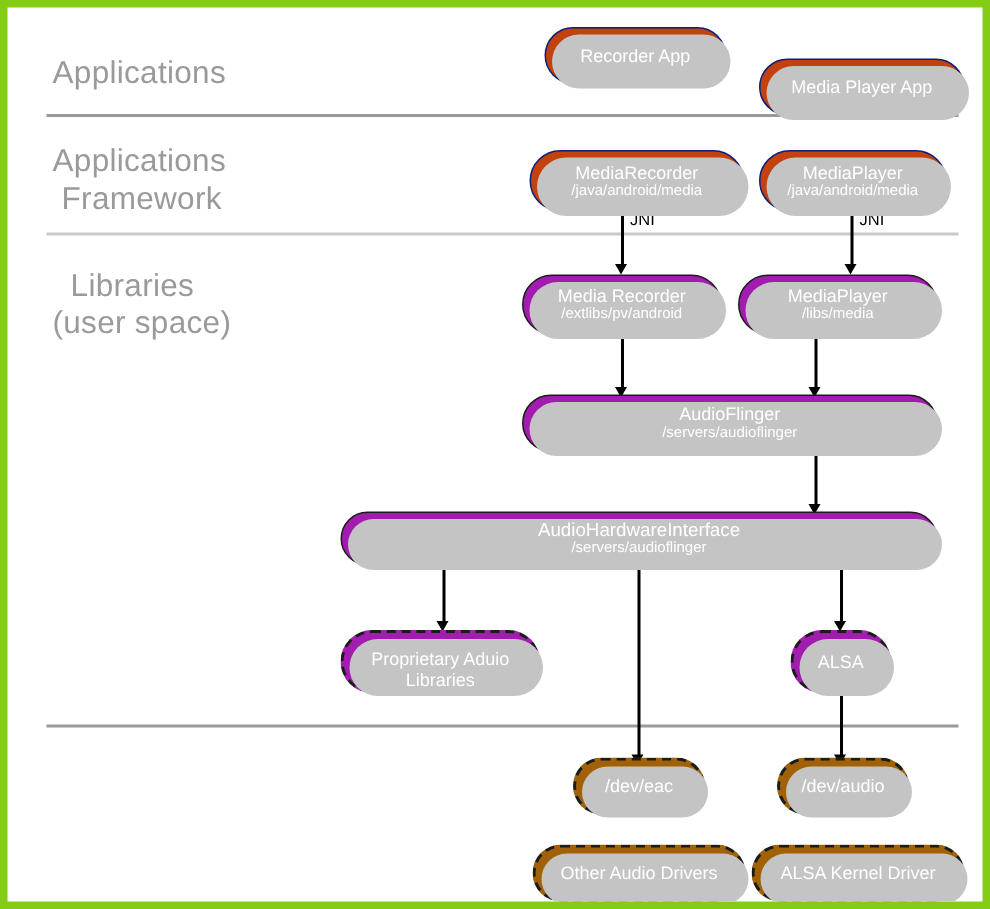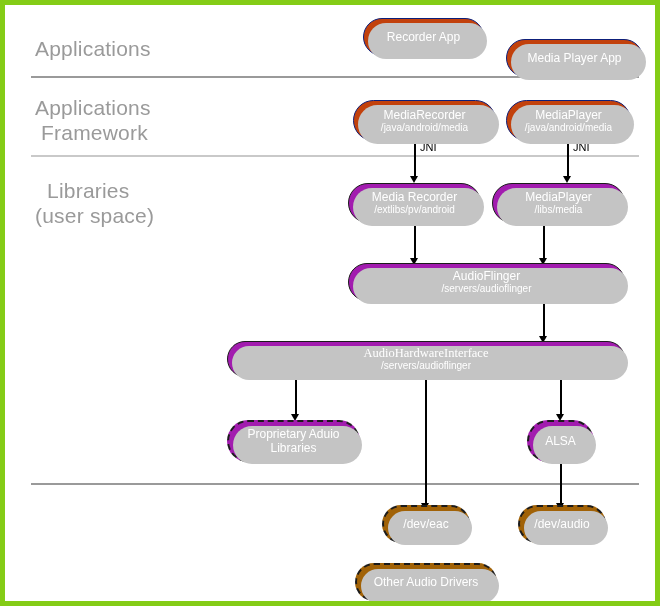--- a/index.html
+++ b/index.html
@@ -63,21 +63,21 @@
     font-size: 12px;
     line-height: 14px;
     white-space: pre;
   }
   .node .sub {
     font-size: 10px;
     line-height: 12px;
     white-space: pre;
     text-align: right;
   }
-  .node.big .title { font-size: 12.5px; font-family: Liberation Serif, serif; }
+  .node.big .title { font-size: 12.5px; }
 
   .node.blue  { background: #c2410c; border: 1px solid #0d1f7a; }
   .node.green { background: #a21caf; border: 1px solid #1b1b1b; }
   .node.green.dashed { border: 2px dashed #1b1b1b; }
   .node.red   { background: #a16207; border: 2px dashed #1b1b1b; }
 
   
   .conn {
     position: absolute;
     background: #000000;
@@ -184,21 +184,21 @@
     <div class="title">AudioFlinger</div>
     <div class="sub">/servers/audioflinger</div>
   </div>
 
   <div class="node green big" style="left:222px; top:336px; width:398px; height:36px;">
     <div class="shadow"></div>
     <div class="title">AudioHardwareInterface</div>
     <div class="sub">/servers/audioflinger</div>
   </div>
 
-  <div class="node green dashed" style="left:222px; top:415px; width:133px; height:42px;">
+  <div class="node green dashed" style="left:222px; top:415px; width:133px; height:42px;justify-content:flex-end;">
     <div class="shadow"></div>
     <div class="title">Proprietary Aduio</div>
     <div class="title">Libraries</div>
   </div>
 
   <div class="node green dashed" style="left:522px; top:415px; width:67px; height:42px;">
     <div class="shadow"></div>
     <div class="title">ALSA</div>
   </div>
 
@@ -210,14 +210,18 @@
   <div class="node red" style="left:513px; top:500px; width:88px; height:38px;">
     <div class="shadow"></div>
     <div class="title">/dev/audio</div>
   </div>
 
   <div class="node red" style="left:350px; top:558px; width:142px; height:38px;">
     <div class="shadow"></div>
     <div class="title">Other Audio Drivers</div>
   </div>
 
+  <div class="node red" style="left:496px; top:558px; width:142px; height:38px;">
+    <div class="shadow"></div>
+    <div class="title">ALSA Kernel Driver</div>
+  </div>
 
 </div>
 
 </body></html>

